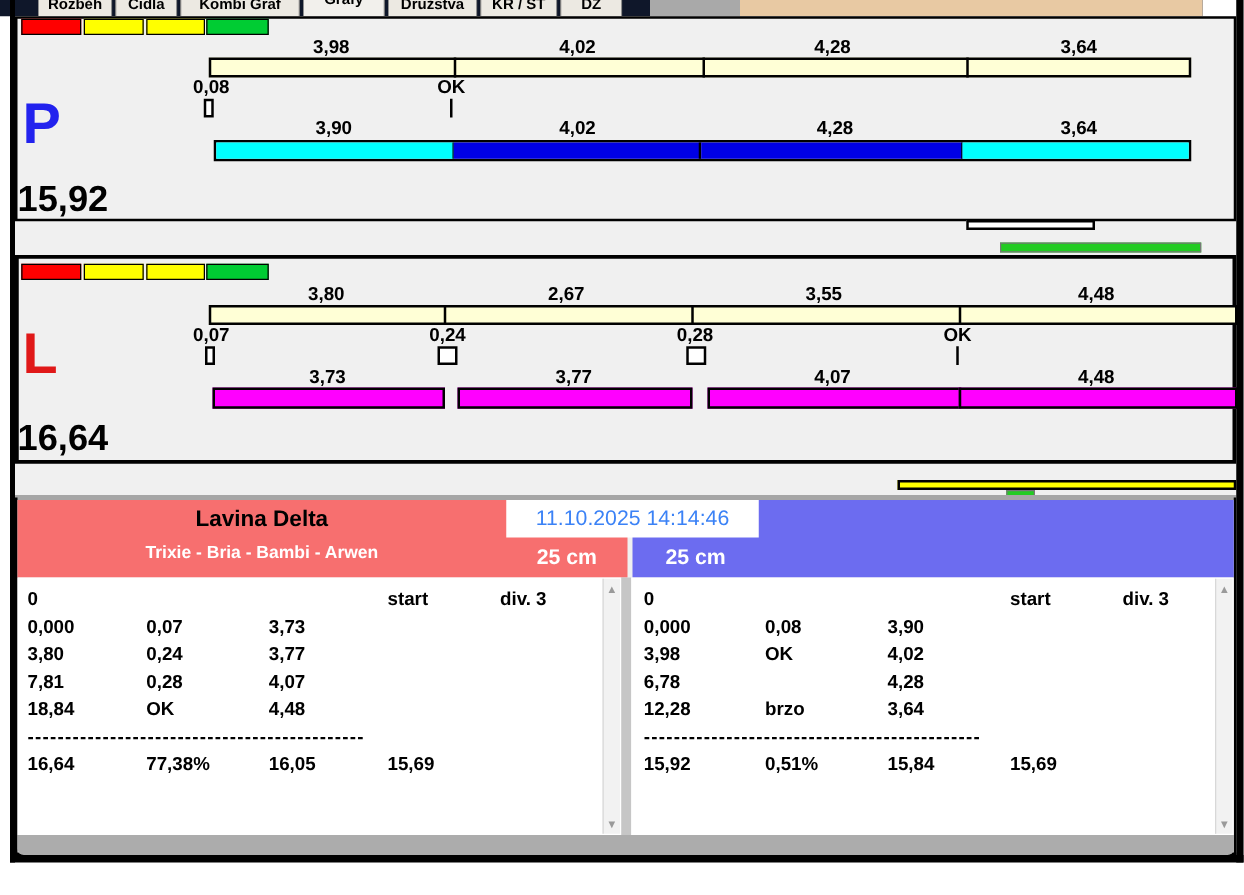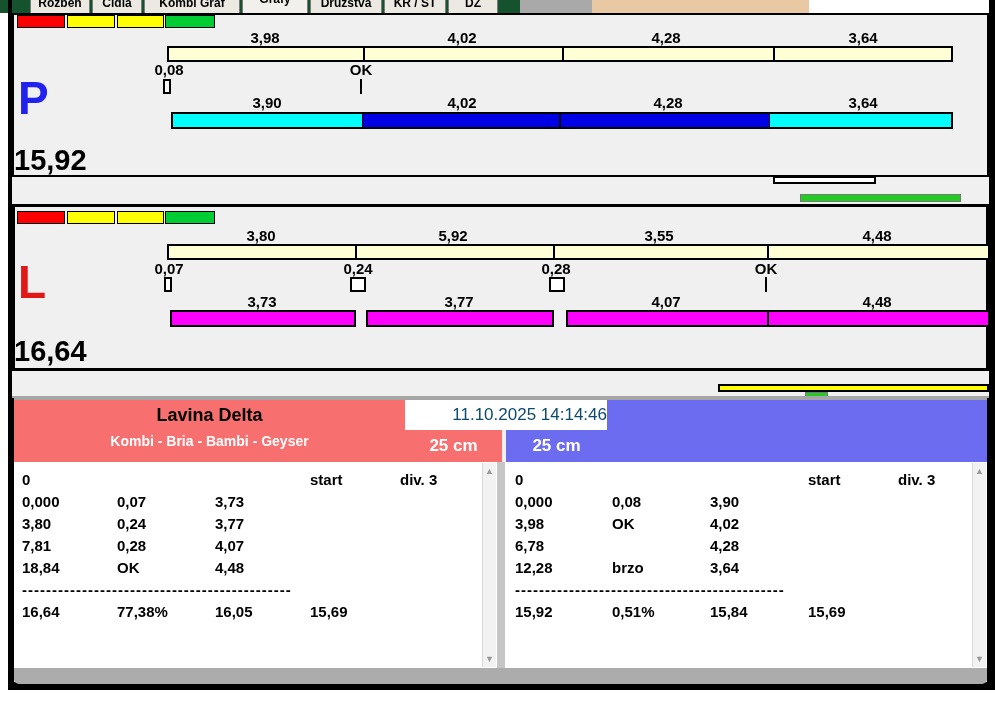--- a/index.html
+++ b/index.html
@@ -8,21 +8,21 @@
   .abs { position:absolute; }
   .lbl { position:absolute; width:80px; text-align:center; font-weight:bold; font-size:15px; color:#000; line-height:16px; }
   .mark { position:absolute; width:80px; text-align:center; font-weight:bold; font-size:15px; color:#000; line-height:15px; }
   .cell { position:absolute; font-weight:bold; font-size:15px; color:#000; white-space:pre; line-height:20px; }
   .vline { position:absolute; width:2px; background:#000; }
   .tick { position:absolute; width:2px; background:#000; }
   .glyph-rect { position:absolute; background:#fff; border:2px solid #000; }
   .light { position:absolute; height:13px; border:1px solid #000; }
   .bigletter { position:absolute; font-weight:bold; font-size:46px; line-height:44px; }
   .bigtotal { position:absolute; font-weight:bold; font-size:29px; color:#000; line-height:30px; }
-  .tabbar { position:absolute; left:0; top:0; width:809px; height:13px; background:#14532d; overflow:hidden;padding-left:44px; }
+  .tabbar { position:absolute; left:0; top:0; width:962px; height:13px; background:#0f172a; overflow:hidden;padding-left:44px; }
   .tab { position:absolute; bottom:0; height:22px; background:#ECE9E2; border:1px solid #7a7a7a; border-bottom:none;
          border-radius:3px 3px 0 0; font-size:12px; font-weight:bold; text-align:center; padding-top:4px; color:#000; }
   .tab.active { height:26px; background:#F2F0EC; }
   .bar { position:absolute; border:2px solid #000; }
   .runbar { position:absolute; border:2px solid #000; display:flex; }
   .runbar > div { height:100%; }
   .scroll { position:absolute; top:1px; right:1px; bottom:1px; width:14px; background:#F2F2F2; border-left:1px solid #D8D8D8; }
   .scroll .up, .scroll .dn { position:absolute; left:0; width:13px; text-align:center; font-size:9px; color:#9a9a9a; }
   .scroll .up { top:3px; } .scroll .dn { bottom:3px; }
   .hdr-title { position:absolute; text-align:center; font-weight:bold; font-size:18px; color:#000; line-height:22px; }
@@ -87,21 +87,21 @@
   <div class="abs" style="left:773px;top:176px;width:103px;height:8px;background:#fff;border:2px solid #000"></div>
   <div class="abs" style="left:800px;top:194px;width:161px;height:8px;background:#22CC22;border:1px solid #777"></div>
 
   <div class="abs" style="left:12px;top:204px;width:977px;height:167px;border:3px solid #000"></div>
   <div class="light" style="left:17px;top:211px;width:48px;background:#FF0000"></div>
   <div class="light" style="left:67px;top:211px;width:48px;background:#FFFF00"></div>
   <div class="light" style="left:117px;top:211px;width:47px;background:#FFFF00"></div>
   <div class="light" style="left:165px;top:211px;width:50px;background:#00CC33"></div>
 
   <span class="lbl" style="left:221px;top:228px">3,80</span>
-  <span class="lbl" style="left:413px;top:228px">5,92</span>
+  <span class="lbl" style="left:413px;top:228px">2,67</span>
   <span class="lbl" style="left:619px;top:228px">3,55</span>
   <span class="lbl" style="left:837px;top:228px">4,48</span>
 
   <div class="bar" style="left:167px;top:244px;width:823px;height:16px;background:#FFFFD6"></div>
   <div class="vline" style="left:355px;top:244px;height:16px"></div>
   <div class="vline" style="left:553px;top:244px;height:16px"></div>
   <div class="vline" style="left:767px;top:244px;height:16px"></div>
 
   <span class="mark" style="left:129px;top:261px">0,07</span>
   <span class="mark" style="left:318px;top:261px">0,24</span>
@@ -127,23 +127,23 @@
 
   <div class="abs" style="left:718px;top:384px;width:271px;height:8px;background:#FFFF00;border:2px solid #000"></div>
   <div class="abs" style="left:805px;top:392px;width:23px;height:7px;background:#22CC22;border:1px solid #777"></div>
   <div class="abs" style="left:12px;top:396px;width:977px;height:4px;background:#A6A6A6"></div>
 
   <div class="abs" style="left:12px;top:398px;width:977px;height:286px;border:2px solid #000;border-top:none"></div>
   <div class="abs" style="left:14px;top:400px;width:488px;height:62px;background:#F76F6F"></div>
   <div class="abs" style="left:506px;top:400px;width:481px;height:62px;background:#6C6CF0"></div>
 
   <span class="hdr-title" style="left:14px;top:404px;width:391px">Lavina Delta</span>
-  <span class="hdr-dogs" style="left:14px;top:432px;width:391px">Kombi - Bria - Bambi - Geyser</span>
-
-  <div class="abs" style="left:405px;top:400px;width:202px;height:30px;background:#fff;text-align:right;font-size:17px;color:#0c4a6e;line-height:29px">11.10.2025 14:14:46</div>
+  <span class="hdr-dogs" style="left:14px;top:432px;width:391px">Trixie - Bria - Bambi - Arwen</span>
+
+  <div class="abs" style="left:405px;top:400px;width:202px;height:30px;background:#fff;text-align:center;font-size:17px;color:#3b82f6;line-height:29px">11.10.2025 14:14:46</div>
   <span class="hdr-cm" style="left:405px;top:434px;width:97px">25 cm</span>
   <span class="hdr-cm" style="left:506px;top:434px;width:101px">25 cm</span>
 
   <div class="abs" style="left:14px;top:462px;width:483px;height:206px;background:#fff">
     <span class="cell" style="left:8px;top:8px">0</span>
     <span class="cell" style="left:296px;top:8px">start</span>
     <span class="cell" style="left:386px;top:8px">div. 3</span>
 
     <span class="cell" style="left:8px;top:30px">0,000</span>
     <span class="cell" style="left:103px;top:30px">0,07</span>

